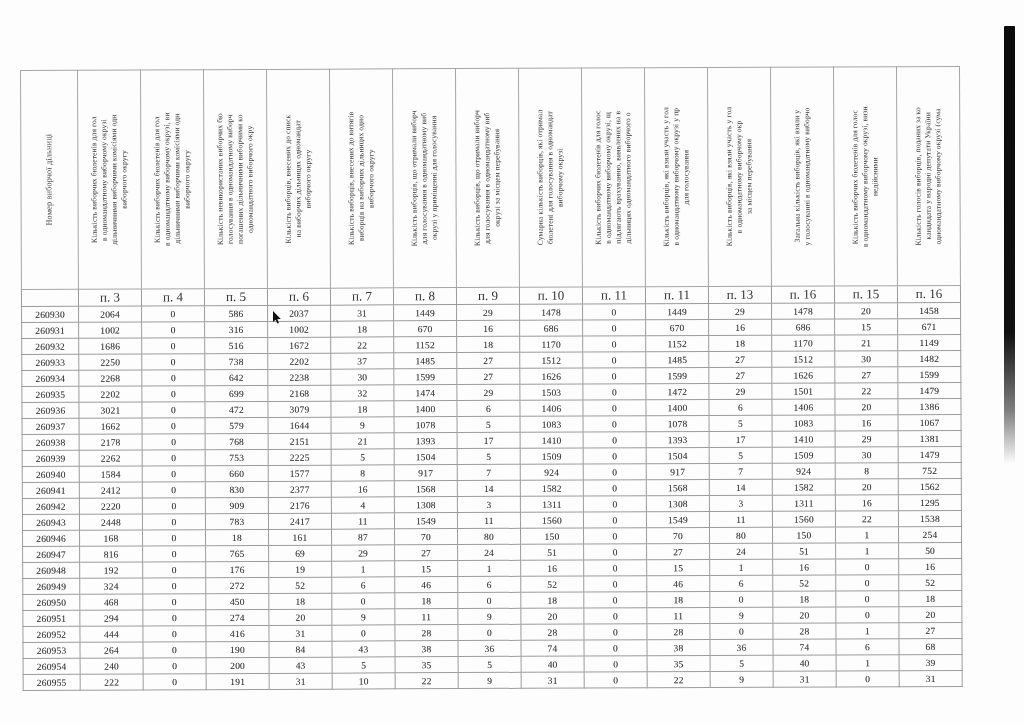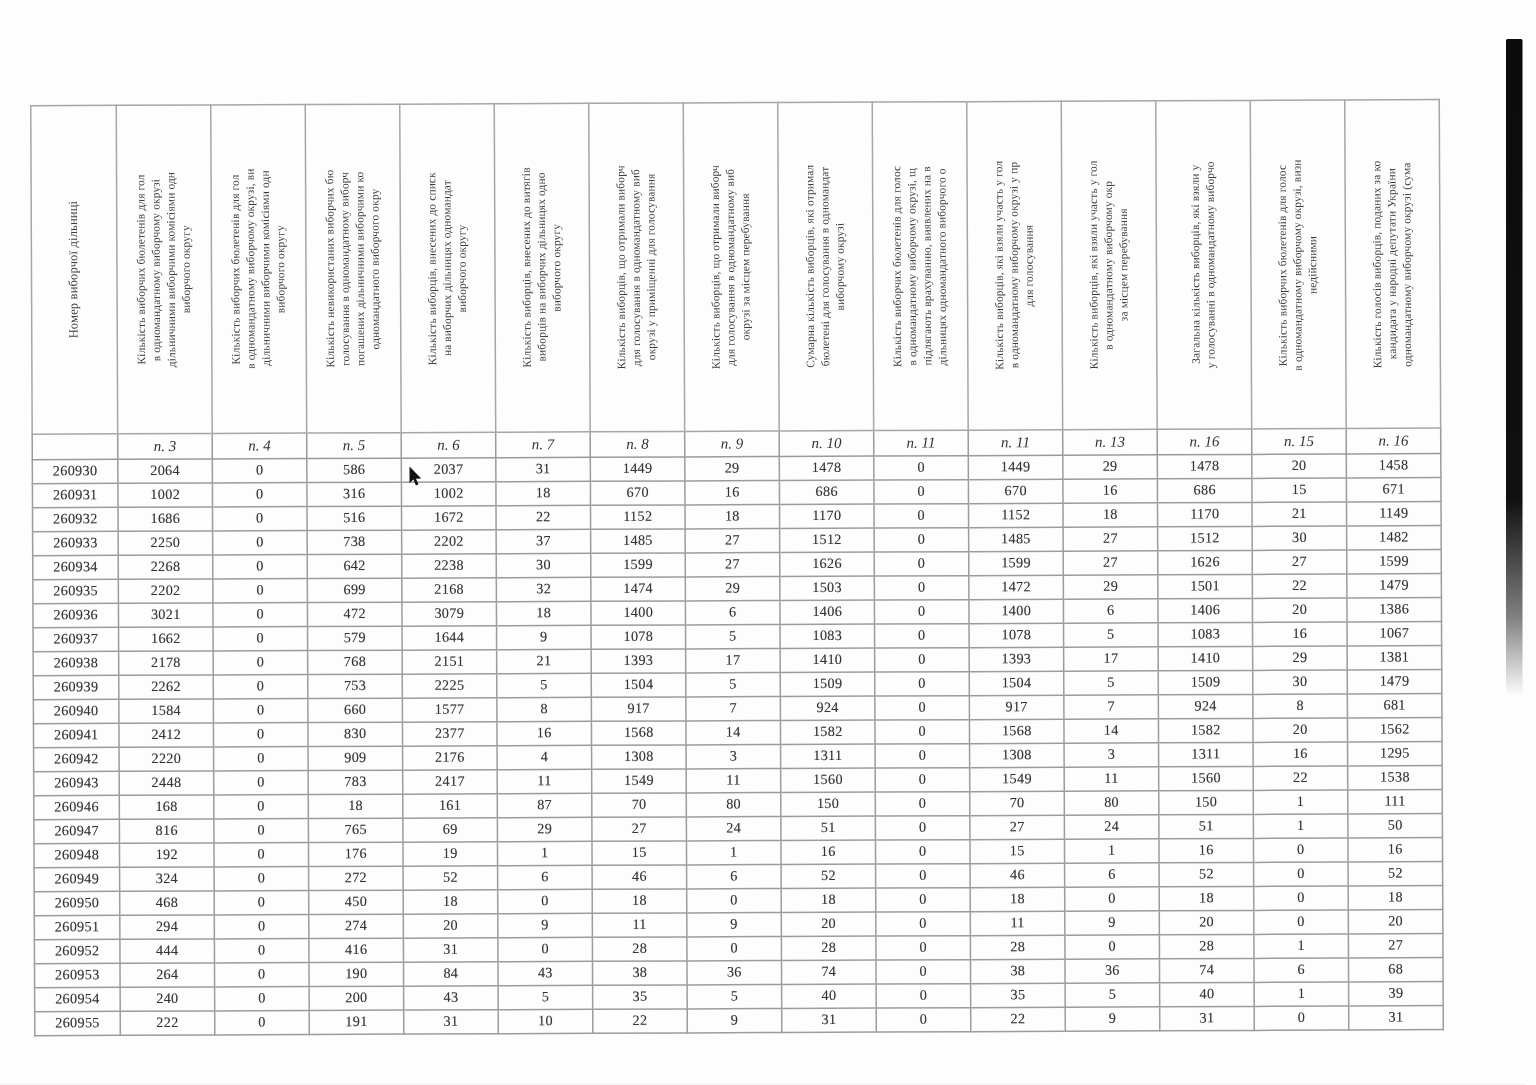--- a/index.html
+++ b/index.html
@@ -21,21 +21,21 @@
   tr.rot-row th{height:218px;border-color:#a6a6a6;}
   th .rot{height:218px;width:100%;display:flex;align-items:center;justify-content:center;overflow:hidden;}
   th .rot span{
     writing-mode:vertical-rl;transform:rotate(180deg);
     white-space:pre-line;text-align:center;
     font-size:7.6px;line-height:1.32;color:#3d3d3d;
     max-height:214px;letter-spacing:0.1px;
   }
   th.station-h .rot span{font-size:8.4px;}
   
-  tr.id-row td{height:16px;font-size:10px;color:#333;border-color:#9a9a9a;font-style:italic;}
+  tr.id-row td{height:16px;font-size:13px;color:#333;border-color:#9a9a9a;}
   
   tbody td{height:15px;font-size:9.5px;letter-spacing:0.2px;border-color:#a3a3a3;
     text-shadow:0 0 0.5px rgba(40,40,40,0.35);}
   tbody tr:nth-child(odd) td{border-top-color:#aeaeae;}
   col.station{width:57px;}
   col.datacol{width:63px;}
   .scan-bar{
     position:absolute;left:1004px;top:26px;width:11px;height:438px;
     border-radius:1px;
     background:linear-gradient(to bottom,#0b0b0b 0%,#101010 70%,rgba(25,25,25,0.55) 88%,rgba(30,30,30,0) 100%);
@@ -371,21 +371,21 @@
           <td>1577</td>
           <td>8</td>
           <td>917</td>
           <td>7</td>
           <td>924</td>
           <td>0</td>
           <td>917</td>
           <td>7</td>
           <td>924</td>
           <td>8</td>
-          <td>681</td>
+          <td>752</td>
         </tr>
         <tr>
           <td>260941</td>
           <td>2412</td>
           <td>0</td>
           <td>830</td>
           <td>2377</td>
           <td>16</td>
           <td>1568</td>
           <td>14</td>
@@ -439,21 +439,21 @@
           <td>161</td>
           <td>87</td>
           <td>70</td>
           <td>80</td>
           <td>150</td>
           <td>0</td>
           <td>70</td>
           <td>80</td>
           <td>150</td>
           <td>1</td>
-          <td>111</td>
+          <td>254</td>
         </tr>
         <tr>
           <td>260947</td>
           <td>816</td>
           <td>0</td>
           <td>765</td>
           <td>69</td>
           <td>29</td>
           <td>27</td>
           <td>24</td>

